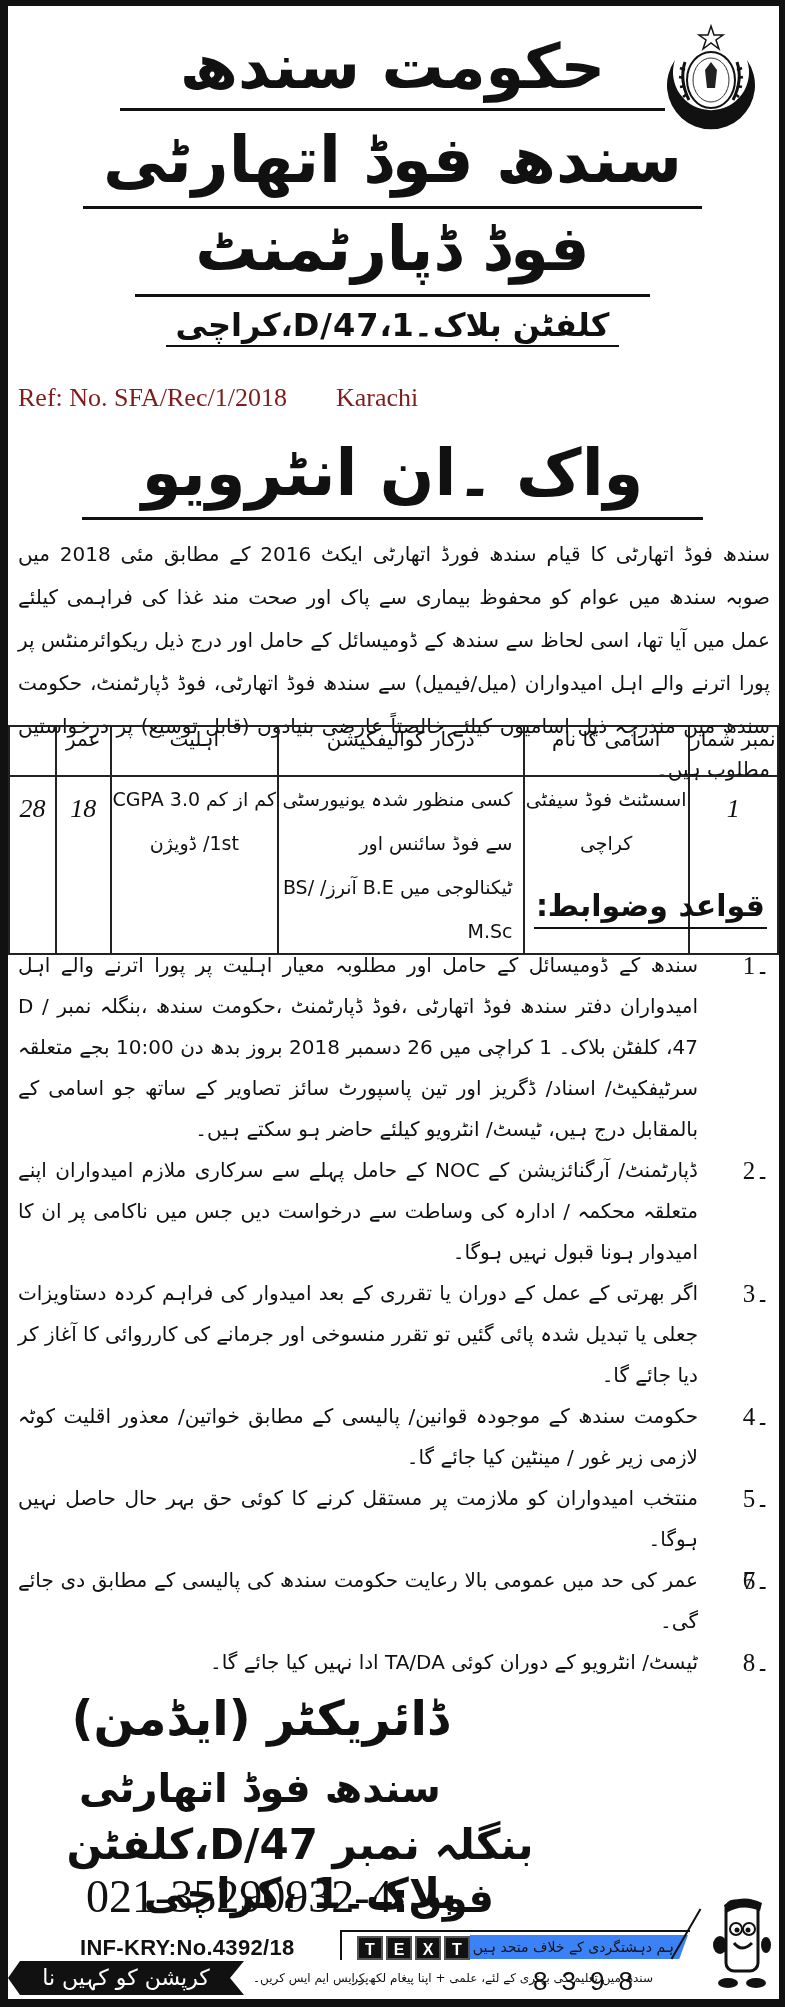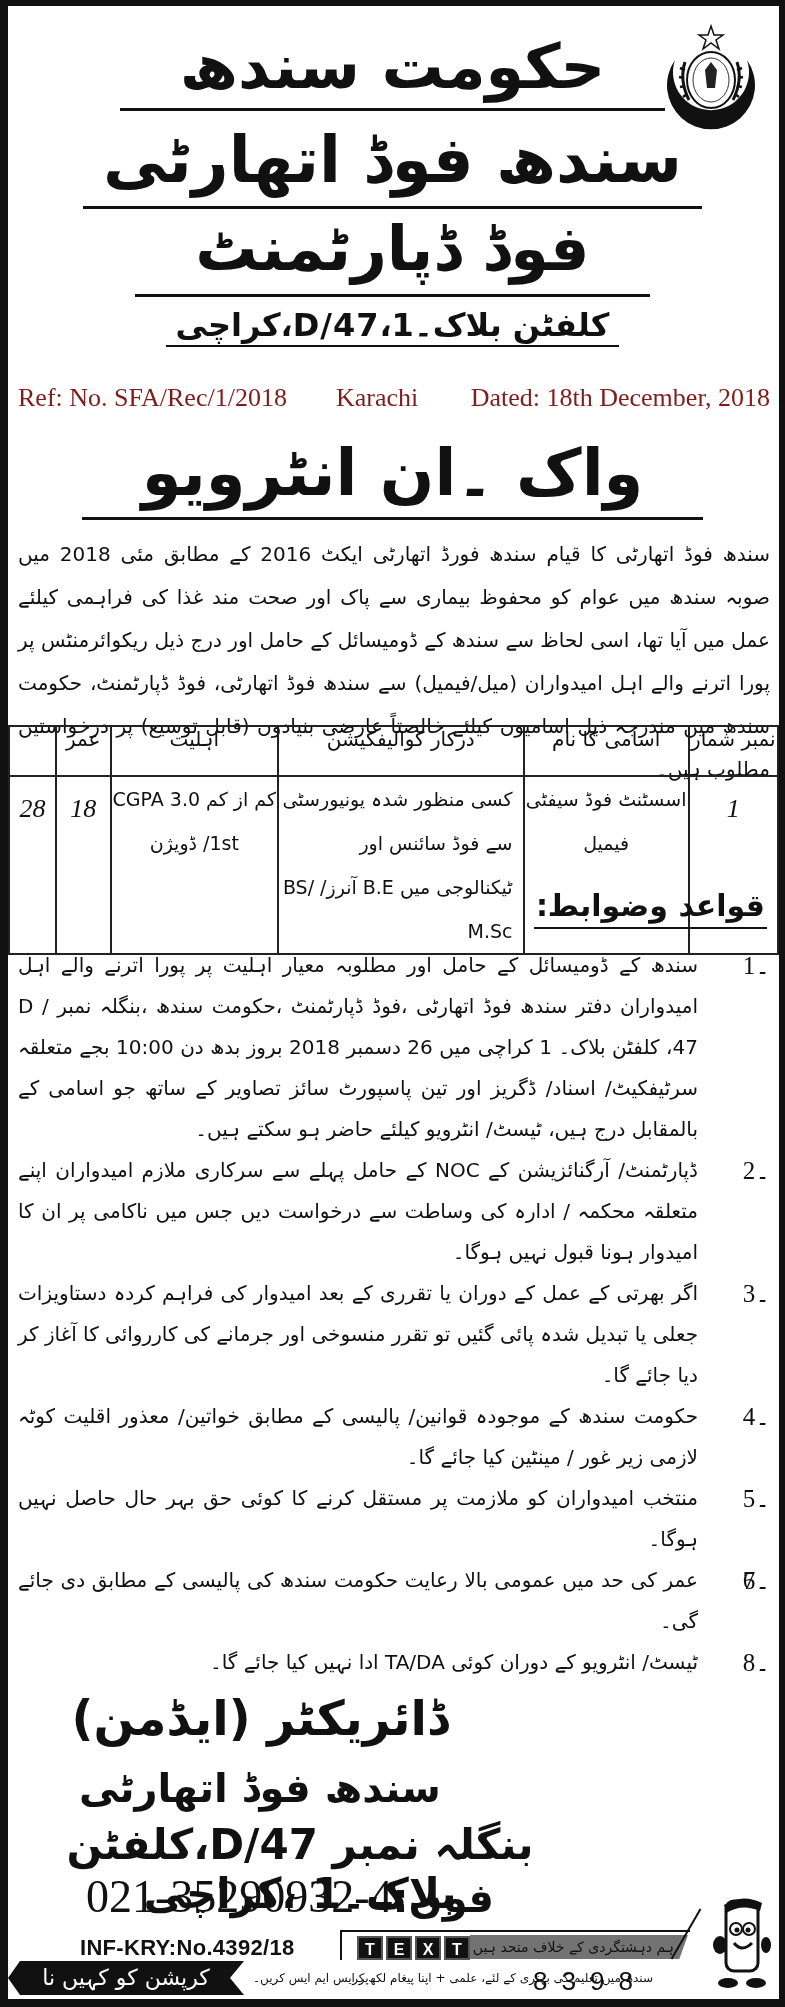--- a/index.html
+++ b/index.html
@@ -108,21 +108,21 @@
   }
   .sms-code {
     position: absolute; left: 280px; top: 0; font-family: "Liberation Sans", sans-serif;
     font-size: 26px; letter-spacing: 14px; line-height: 40px; direction: ltr;
   }
   .slogan-box {
     position: absolute; left: 340px; top: 1930px; width: 350px; height: 30px;
     border-top: 2px solid #111; border-left: 2px solid #111;
   }
   .slogan-bg {
-    position: absolute; left: 470px; top: 1935px; width: 218px; height: 24px; background: #737373;
+    position: absolute; left: 470px; top: 1935px; width: 218px; height: 24px; background: #3b82f6;
     font-size: 14px; line-height: 24px; direction: rtl; text-align: right; padding-right: 14px;
     clip-path: polygon(0 0, 100% 0, 96% 100%, 0 100%);
   }
   .slash { position: absolute; left: 685px; top: 1905px; width: 2px; height: 58px; background: #111; transform: rotate(30deg); }
   .text-tiles { position: absolute; left: 357px; top: 1936px; display: flex; gap: 3px; }
   .tile {
     width: 26px; height: 24px; background: #111; color: #fff; font-weight: bold;
     font-family: "Liberation Sans", sans-serif; font-size: 16px; text-align: center; line-height: 24px;
     border: 2px solid #555;
   }
@@ -152,21 +152,20 @@
 <div class="title-block" id="t3">
   <span class="title ur">فوڈ ڈپارٹمنٹ</span>
 </div>
 <div class="title-block" id="t4">
   <span class="title ur">کلفٹن بلاک۔1،D/47،کراچی</span>
 </div>
 
 <div class="refrow">
   <span class="ref-no">Ref: No. SFA/Rec/1/2018</span>
   <span class="ref-city">Karachi</span>
-  <span class="ref-date">Dated: 18th December, 2018</span>
 </div>
 
 <div id="walkin">
   <span class="title ur">واک ۔ان انٹرویو</span>
 </div>
 
 <p class="intro ur">سندھ فوڈ اتھارٹی کا قیام سندھ فورڈ اتھارٹی ایکٹ 2016 کے مطابق مئی 2018 میں صوبہ سندھ میں عوام کو محفوظ بیماری سے پاک اور صحت مند غذا کی فراہمی کیلئے عمل میں آیا تھا، اسی لحاظ سے سندھ کے ڈومیسائل کے حامل اور درج ذیل ریکوائرمنٹس پر پورا اترنے والے اہل امیدواران (میل/فیمیل) سے سندھ فوڈ اتھارٹی، فوڈ ڈپارٹمنٹ، حکومت سندھ میں مندرجہ ذیل اسامیوں کیلئے خالصتاً عارضی بنیادوں (قابل توسیع) پر درخواستیں مطلوب ہیں۔</p>
 
 <table class="jobs ur">
   <colgroup>
@@ -181,21 +180,21 @@
       <tr>
     <th>نمبر شمار</th>
     <th>اسامی کا نام</th>
     <th>درکار کوالیفکیشن</th>
     <th>اہلیت</th>
     <th>عمر</th>
     <th></th>
   </tr>
   <tr>
     <td class="num">1</td>
-    <td>اسسٹنٹ فوڈ سیفٹی فیمیل</td>
+    <td>اسسٹنٹ فوڈ سیفٹی کراچی</td>
     <td class="qual">کسی منظور شدہ یونیورسٹی سے فوڈ سائنس اور ٹیکنالوجی میں B.E آنرز/ BS/ M.Sc</td>
     <td>کم از کم CGPA 3.0 /1st ڈویژن</td>
     <td class="num">18</td>
     <td class="num">28</td>
   </tr>
 </tbody>
   </table>
 
 <div class="rules-head ur">قواعد وضوابط:</div>
 <ol class="rules ur">

